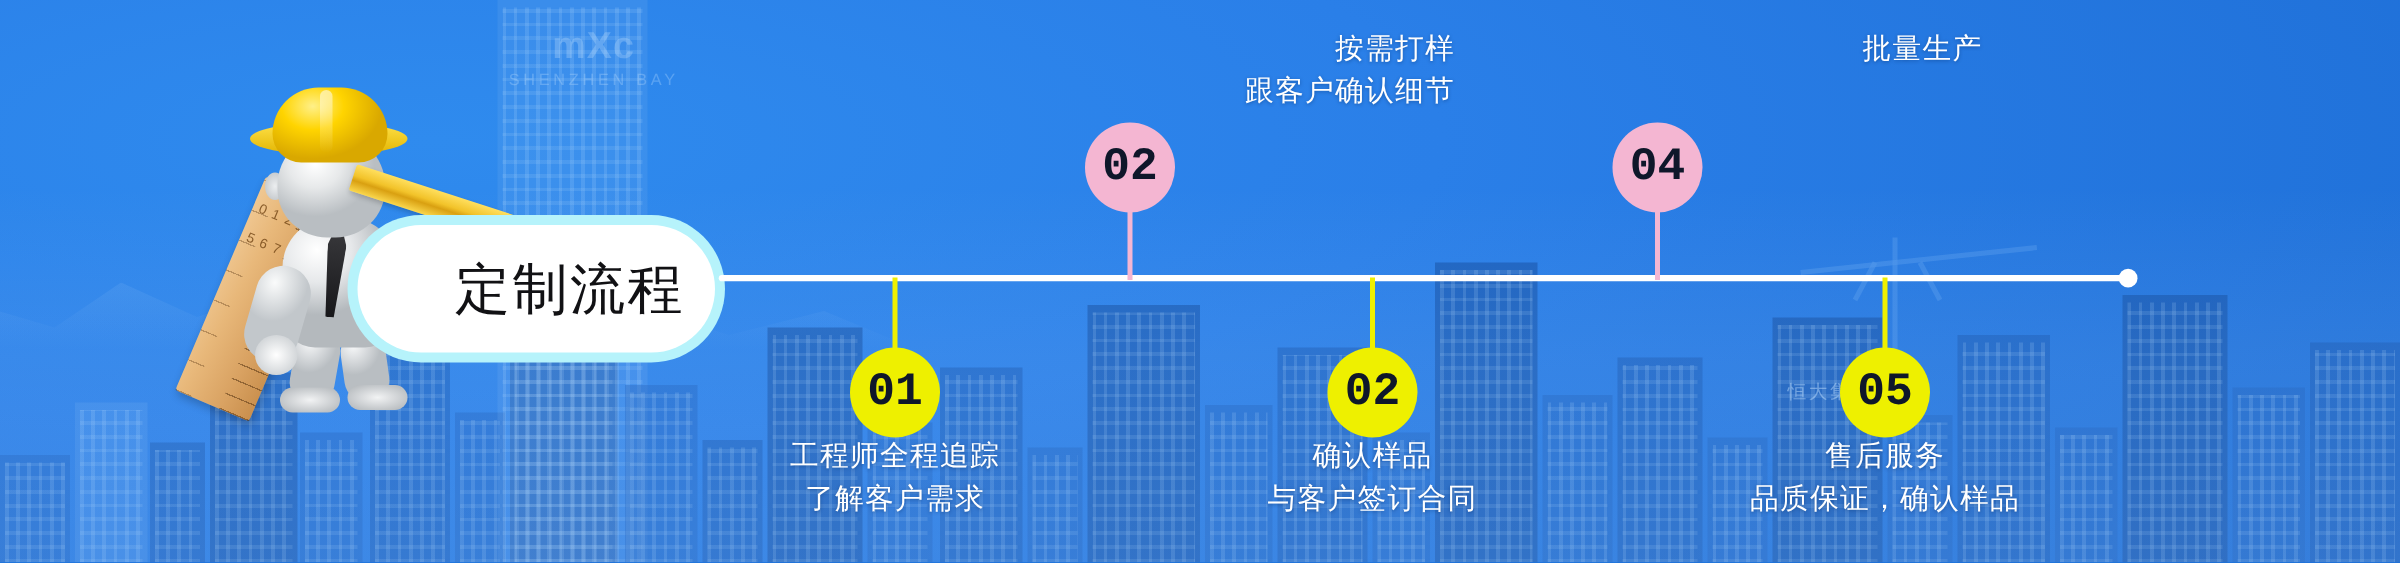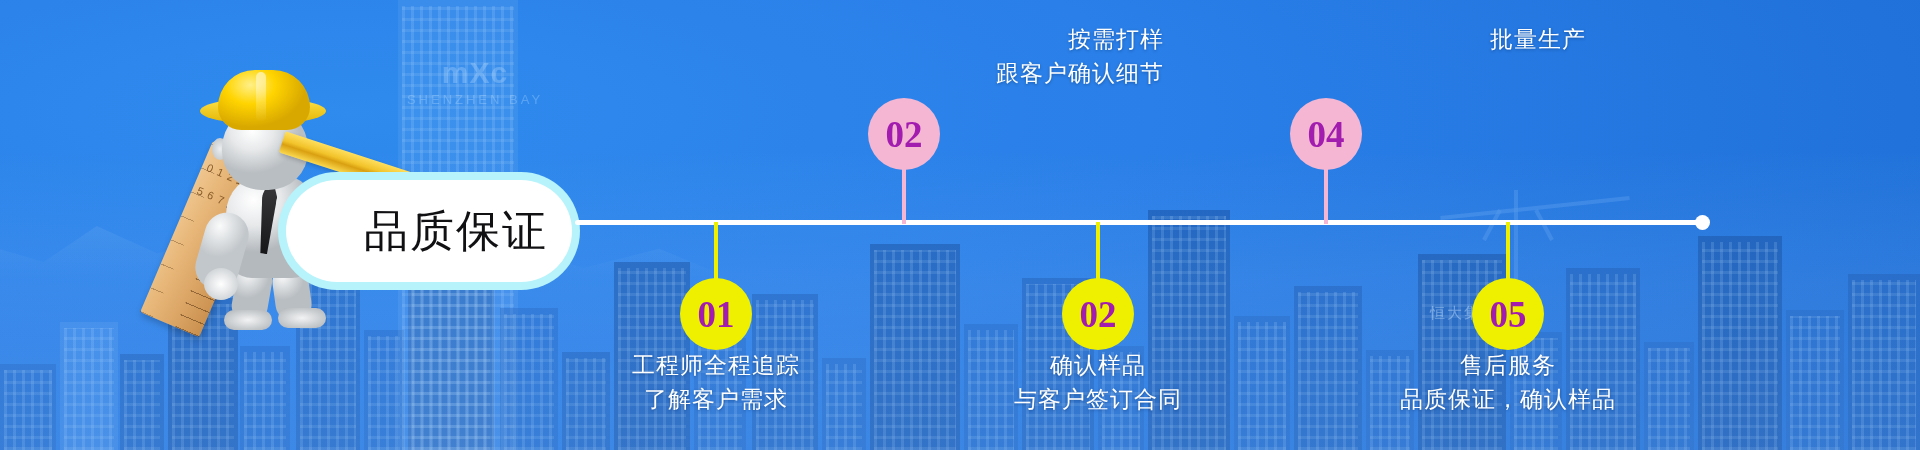--- a/index.html
+++ b/index.html
@@ -30,21 +30,21 @@
   .bld.d{background:rgba(18,76,160,.55);}
   .bld.f{background:rgba(120,175,240,.18);}
   .bld .win{
     position:absolute;inset:6px 4px 0 4px;
     background-image:
       repeating-linear-gradient(90deg, rgba(190,225,255,.16) 0 3px, rgba(0,0,0,0) 3px 9px),
       repeating-linear-gradient(0deg,  rgba(190,225,255,.13) 0 3px, rgba(0,0,0,0) 3px 11px);
   }
   .towerLogo{
     position:absolute;top:18px;left:400px;width:150px;height:78px;
-    opacity:.30;color:#bfe0ff;font-size:13px;letter-spacing:3px;text-align:center;margin-top:36px;
+    opacity:.30;color:#bfe0ff;font-size:13px;letter-spacing:3px;text-align:center;
   }
   .towerLogo .mk{font-size:30px;font-weight:bold;letter-spacing:1px;line-height:38px;}
   .crane{position:absolute;bottom:150px;left:1430px;width:210px;height:110px;opacity:.35;}
   .crane i{position:absolute;background:rgba(150,200,250,.55);display:block;}
   .bizlogo{
     position:absolute;bottom:120px;left:1430px;width:180px;height:26px;
     color:rgba(200,228,255,.45);font-size:15px;letter-spacing:2px;
   }
 
   
@@ -165,22 +165,22 @@
   .timeline-end{
     position:absolute;left:1695px;top:215px;width:15px;height:15px;
     border-radius:50%;background:#ffffff;
   }
 
   
   .step{position:absolute;top:0;height:450px;width:0;}
   .badge{
     position:absolute;width:72px;height:72px;border-radius:50%;left:-36px;
     display:flex;align-items:center;justify-content:center;
-    color:#a21caf;font-size:37px;font-weight:bold;letter-spacing:0px;
-    font-family:Liberation Serif, serif;
+    color:#0f172a;font-size:37px;font-weight:bold;letter-spacing:0px;
+    font-family:Liberation Mono, monospace;
   }
   .badge.y{background:#eef000;}
   .badge.p{background:#f4b6d2;}
   .stem{position:absolute;left:-2px;width:4px;}
   .stem.y{background:#eef000;}
   .stem.p{background:#f4b6d2;}
   .caption{
     position:absolute;left:-260px;width:520px;text-align:center;
     color:#ffffff;font-size:23px;line-height:34px;letter-spacing:1px;
     font-family:"DejaVu Sans","Liberation Sans",sans-serif;
@@ -335,21 +335,21 @@
       <div class="body"></div>
         <div class="wood"></div>
         <div class="tip"></div>
     </div>
     <div class="m-part hand-r"></div>
     <div class="m-part hand-r2"></div>
   </div>
 
   <div class="pill-outer"></div>
   <div class="pill-inner"></div>
-  <div class="pill-text">品质保证</div>
+  <div class="pill-text">定制流程</div>
 
   <div class="timeline"></div>
   <div class="timeline-end"></div>
 
   <div class="step below" style="left:716px;">
     <div class="stem y"></div>
     <div class="badge y">01</div>
     <div class="caption">
       <div>工程师全程追踪</div>
       <div>了解客户需求</div>

